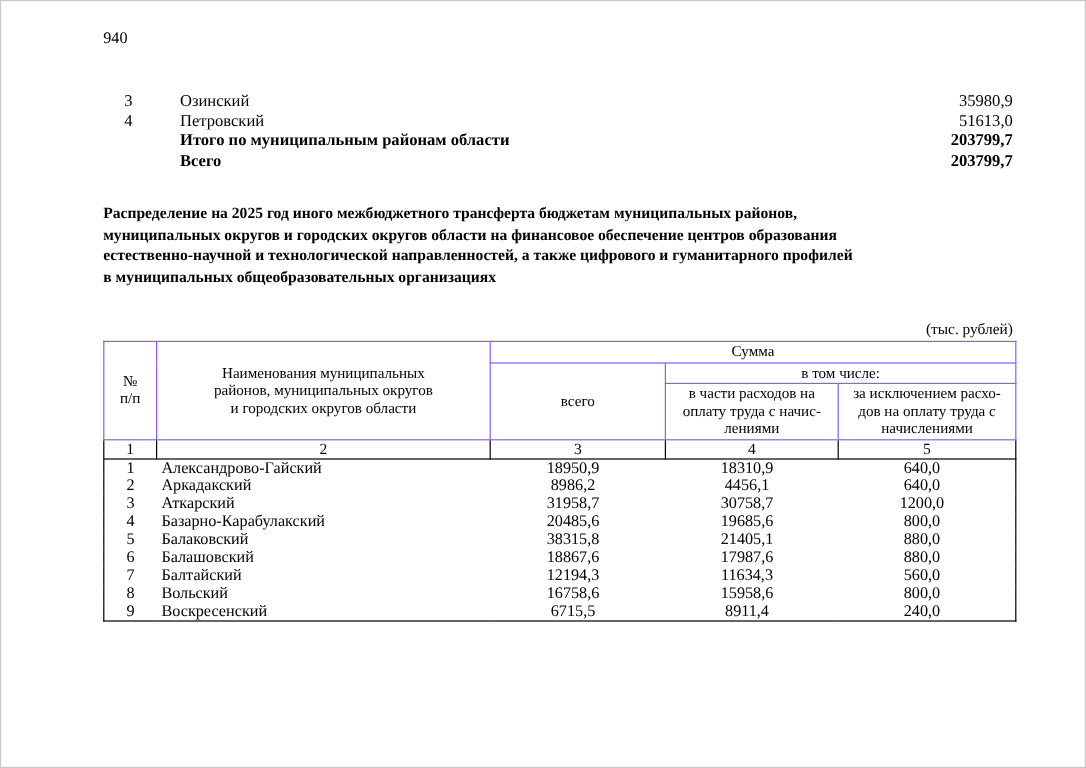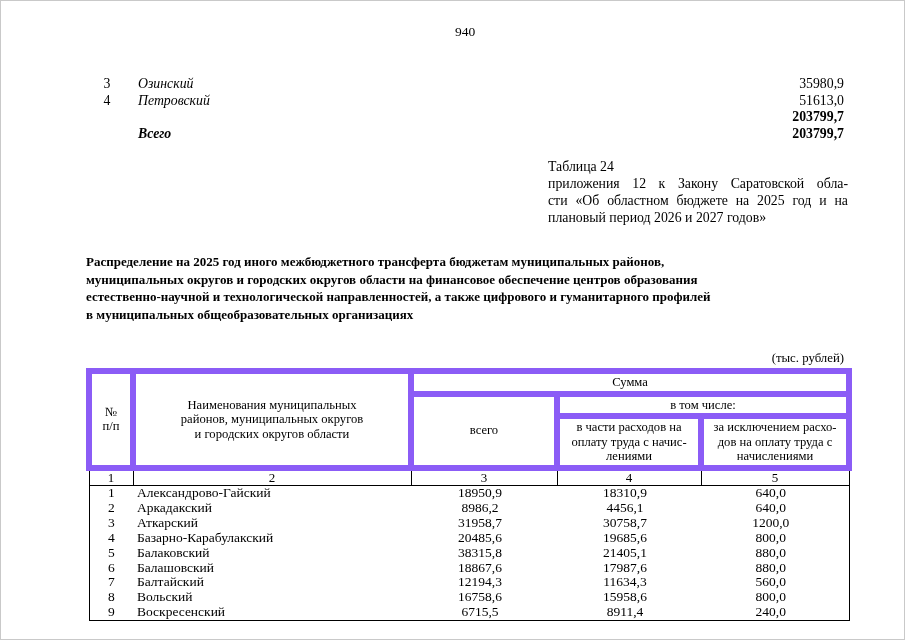--- a/index.html
+++ b/index.html
@@ -11,29 +11,29 @@
   .page {
     width: 905px;
     height: 640px;
     background: #ffffff;
     border: 1px solid #c9c9c9;
     overflow: hidden;
   }
   .content { padding: 0 60px 0 85px; } 
 
   .page-number {
-    text-align: center;
+    text-align: left;
     margin-top: 23px;
     font-size: 13.5px;
   }
 
   .top-list { margin-top: 36px; font-size: 13.8px; }
   .top-row { display: flex; line-height: 16.5px; }
   .top-row .tr-num { width: 42px; text-align: center; flex: none; }
-  .top-row .tr-name { margin-left: 10px; font-style: italic; }
+  .top-row .tr-name { margin-left: 22px; }
   .top-row .tr-val { margin-left: auto; }
   .top-row.bold { font-weight: bold; }
 
   .annex {
     margin-top: 16px;
     margin-left: 462px;
     width: 300px;
     font-size: 13.8px;
     line-height: 17px;
   }
@@ -54,21 +54,21 @@
     font-size: 12.8px;
   }
 
   table.budget {
     border-collapse: collapse;
     width: 760px;
     table-layout: fixed;
     border: 1px solid #000;
   }
   table.budget thead td {
-    border: 6px solid #8b5cf6;
+    border: 1px solid #8b5cf6;
     text-align: center;
     vertical-align: middle;
     font-size: 12.6px;
     line-height: 14.5px;
     white-space: pre-line;
     padding: 1px 2px;
   }
   table.budget tr.numrow td {
     border: 1px solid #000;
     text-align: center;
@@ -102,35 +102,30 @@
     <span class="tr-name">Озинский</span>
     <span class="tr-val">35980,9</span>
   </div>
         <div class="top-row">
     <span class="tr-num">4</span>
     <span class="tr-name">Петровский</span>
     <span class="tr-val">51613,0</span>
   </div>
         <div class="top-row bold">
     <span class="tr-num"></span>
+    <span class="tr-name">Итого по муниципальным районам области</span>
     <span class="tr-val">203799,7</span>
   </div>
         <div class="top-row bold">
     <span class="tr-num"></span>
     <span class="tr-name">Всего</span>
     <span class="tr-val">203799,7</span>
   </div>
       </div>
 
-    <div class="annex">
-      <div>Таблица 24</div>
-      <div class="just">приложения 12 к Закону Саратовской обла-</div>
-      <div class="just">сти «Об областном бюджете на 2025 год и на</div>
-      <div>плановый период 2026 и 2027 годов»</div>
-    </div>
 
     <div class="doc-title">Распределение на 2025 год иного межбюджетного трансферта бюджетам муниципальных районов,
 муниципальных округов и городских округов области на финансовое обеспечение центров образования
 естественно-научной и технологической направленностей, а также цифрового и гуманитарного профилей
 в муниципальных общеобразовательных организациях</div>
 
     <div class="units">(тыс. рублей)</div>
 
     <table class="budget">
       <colgroup>

